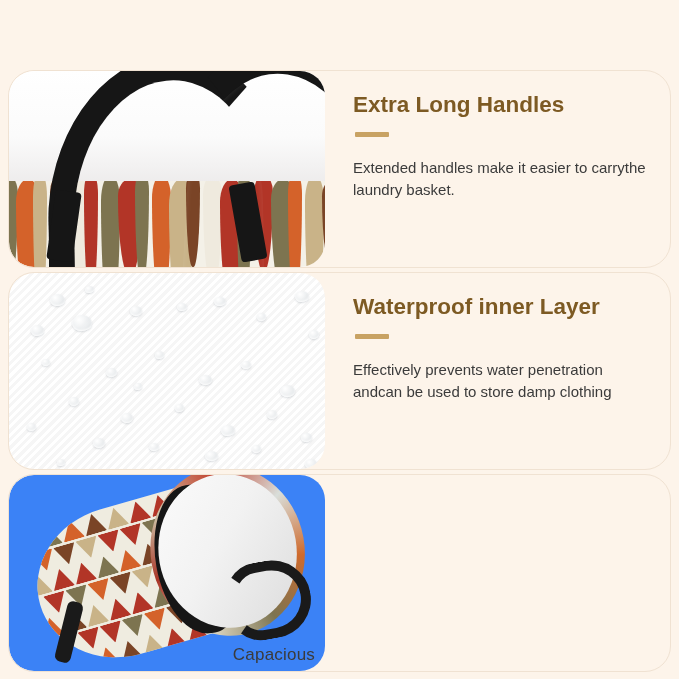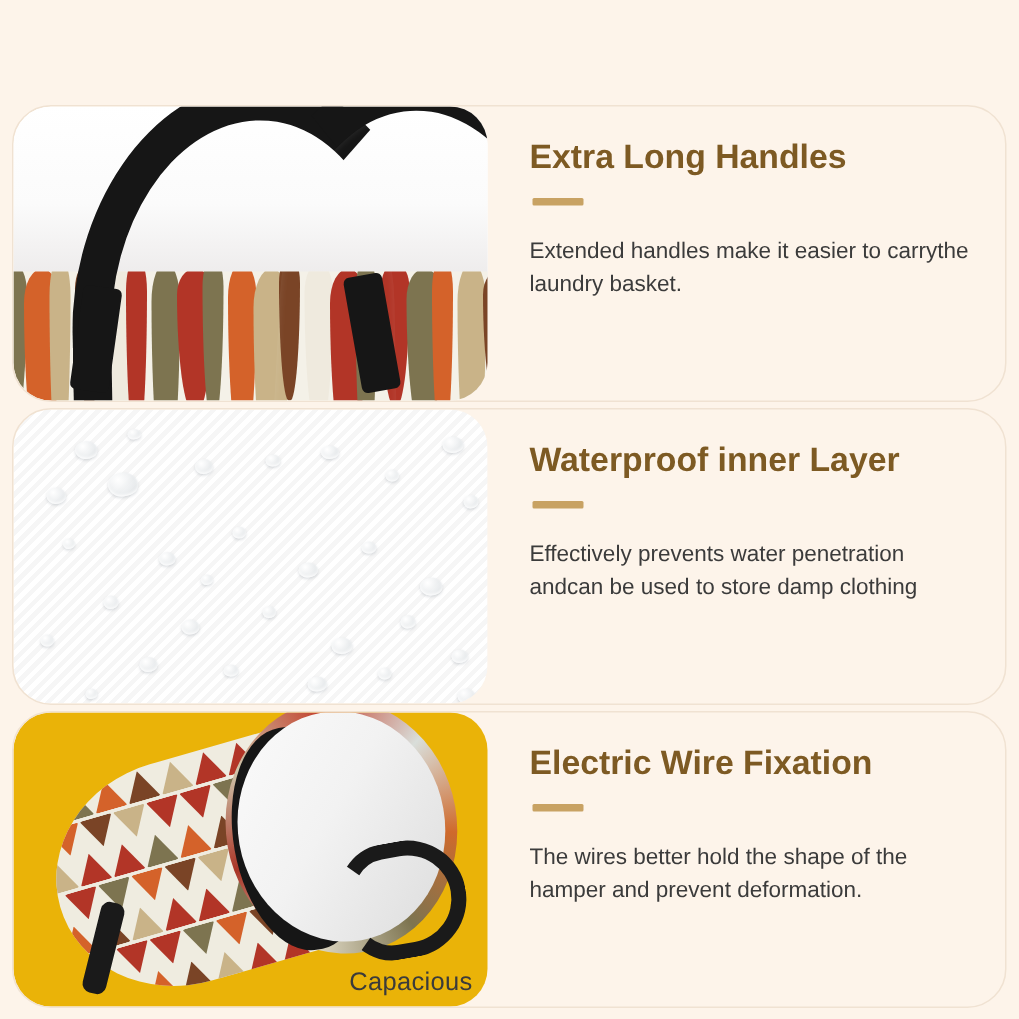--- a/index.html
+++ b/index.html
@@ -138,21 +138,21 @@
       #fbfbfb;
   }
   .p2 .droplet{
     position:absolute;
     border-radius:52% 48% 55% 45%/ 50% 55% 45% 50%;
     background:radial-gradient(circle at 34% 30%, rgba(255,255,255,.98), rgba(231,234,236,.85) 60%, rgba(208,214,218,.65) 100%);
     box-shadow:0 1px 2px rgba(160,168,174,.40), inset 0 -1px 2px rgba(255,255,255,.9);
   }
 
   
-  .p3{background:#eab308;}
+  .p3{background:#3b82f6;}
   .p3 .body-wrap{
     position:absolute;left:26px;top:6px;width:252px;height:176px;
     transform:rotate(-16deg);
   }
   .p3 .side{
     position:absolute;left:0;top:14px;width:190px;height:150px;
     background:#efece0;
     border-radius:44% 12% 12% 44%/ 50% 14% 14% 50%;
     overflow:hidden;
   }
@@ -348,21 +348,16 @@
               <div class="tri" style="left: 155px; top: 134px; background: rgb(125, 116, 80); transform: none;"></div>
             </div>
           <div class="rim"></div>
           <div class="shadow-in"></div>
           <div class="mouth"></div>
         </div>
         <div class="handle3"></div>
         <div class="handle3b"></div>
         <div class="capacious">Capacious</div>
       </div>
-      <div class="copy">
-        <h2 class="card-heading">Electric Wire Fixation</h2>
-        <div class="accent"></div>
-        <p class="card-body">The wires better hold the shape of the hamper and prevent deformation.</p>
-      </div>
     </div>
   </div>
 
 </div>
 
 </body></html>

